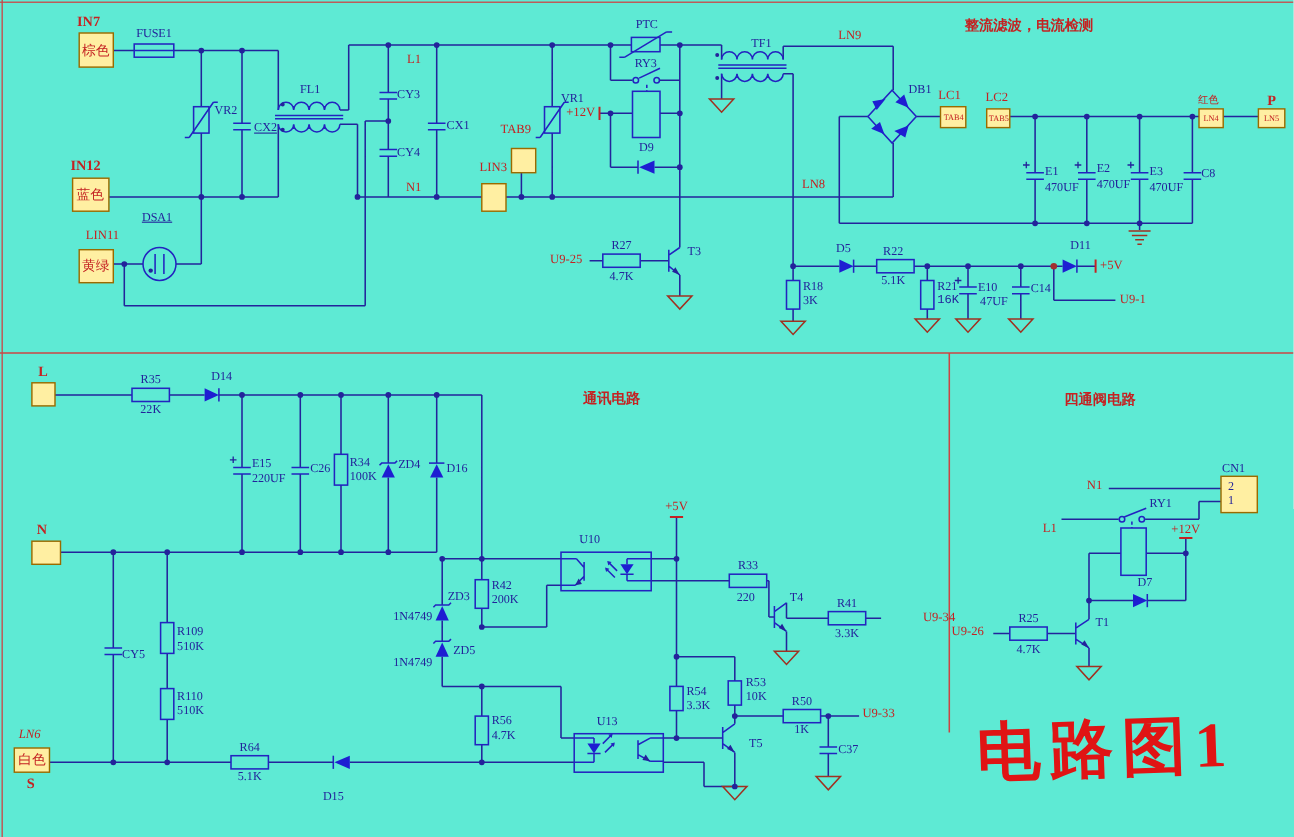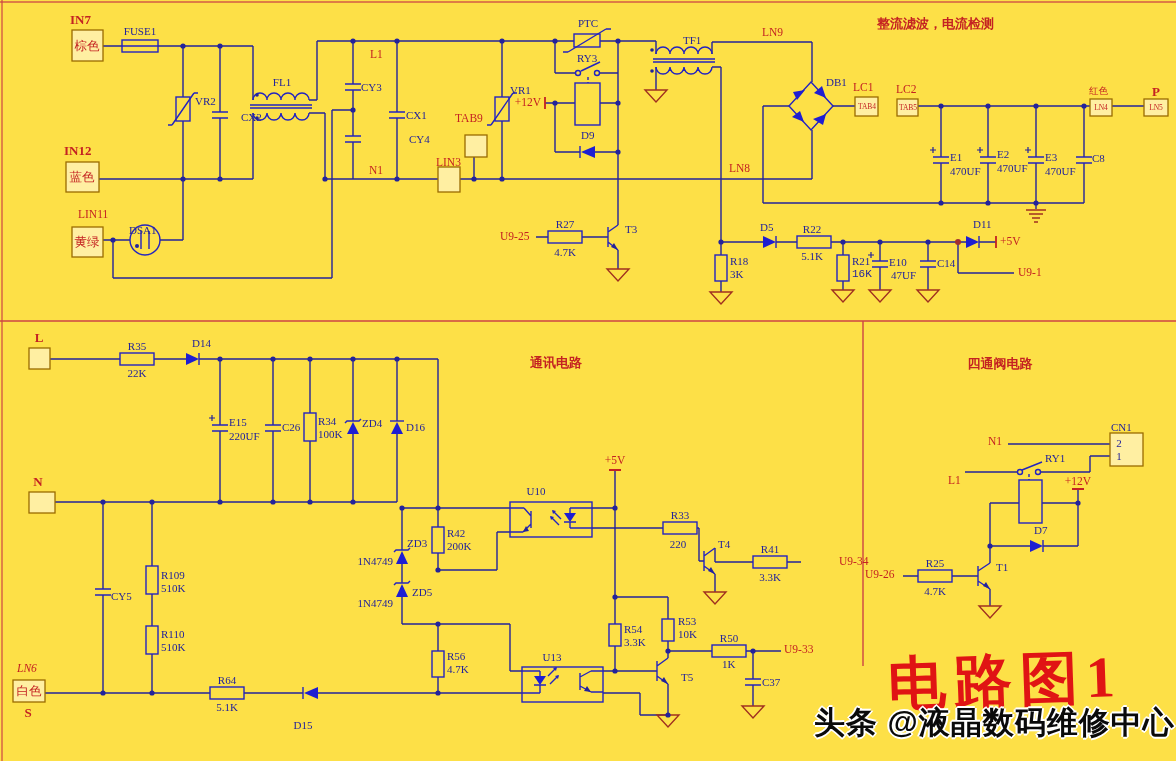--- a/index.html
+++ b/index.html
@@ -1,16 +1,16 @@
 <!DOCTYPE html>
 <html><head>
 <meta charset="utf-8">
 <style>
   html,body{margin:0;padding:0;background:#e8e8e8;}
-  #stage{position:relative;width:1176px;height:761px;background:#fde047;overflow:hidden;
+  #stage{position:relative;width:1176px;height:761px;background:#5eead4;overflow:hidden;
          font-family:"Liberation Serif","DejaVu Serif",serif;}
   #schemsvg{position:absolute;left:0;top:0;}
   .lb{position:absolute;font-size:11px;color:#23239b;white-space:nowrap;line-height:1;
       transform:translate(0,-50%);}
   .a-c{transform:translate(-50%,-50%);}
   .a-r{transform:translate(-100%,-50%);}
   .c-r{color:#c42222;font-size:11.5px;}
   .c-rb{color:#c42222;font-weight:bold;font-size:13px;}
   .c-rc{color:#c42222;font-size:12.5px;}
   .c-cap{color:#c42222;font-size:13px;font-weight:bold;}
@@ -370,29 +370,29 @@
         <circle cx="1078" cy="503" r="2.6" fill="#23239b"></circle>
         <circle cx="958" cy="242" r="3" fill="#a23030"></circle>
       </g>
 </svg>
 
 <div id="labels">
       <span class="lb c-rb" style="left: 70px; top: 19px;">IN7</span>
       <span class="lb c-rc a-c" style="left: 87px; top: 46px;">棕色</span>
       <span class="lb a-c" style="left: 140px; top: 31px;">FUSE1</span>
       <span class="lb" style="left: 195px; top: 101px;">VR2</span>
-      <span class="lb" style="left: 241px; top: 117px;">CX2</span>
+      <span class="lb" style="left: 231px; top: 117px; text-decoration: underline;">CX2</span>
       <span class="lb a-c" style="left: 282px; top: 82px;">FL1</span>
       <span class="lb c-r" style="left: 370px; top: 55px;">L1</span>
       <span class="lb" style="left: 361px; top: 87px;">CY3</span>
-      <span class="lb" style="left: 361px; top: 139px; margin-left: 48px;">CY4</span>
+      <span class="lb" style="left: 361px; top: 139px;">CY4</span>
       <span class="lb" style="left: 406px; top: 115px;">CX1</span>
       <span class="lb c-r" style="left: 369px; top: 171px;">N1</span>
       <span class="lb c-r" style="left: 455px; top: 119px;">TAB9</span>
-      <span class="lb c-r" style="left: 436px; top: 163px; text-align: center;">LIN3</span>
+      <span class="lb c-r" style="left: 436px; top: 153px; text-align: center;">LIN3</span>
       <span class="lb" style="left: 510px; top: 90px;">VR1</span>
       <span class="lb a-c" style="left: 588px; top: 23px;">PTC</span>
       <span class="lb" style="left: 577px; top: 58px;">RY3</span>
       <span class="lb c-r a-r" style="left: 541px; top: 103px;">+12V</span>
       <span class="lb" style="left: 581px; top: 135px;">D9</span>
       <span class="lb c-r" style="left: 500px; top: 237px;">U9-25</span>
       <span class="lb a-c" style="left: 565px; top: 224px;">R27</span>
       <span class="lb a-c" style="left: 565px; top: 252px;">4.7K</span>
       <span class="lb" style="left: 625px; top: 229px;">T3</span>
       <span class="lb" style="left: 683px; top: 40px;">TF1</span>
@@ -425,21 +425,21 @@
       <span class="lb" style="left: 889px; top: 262px;">E10</span>
       <span class="lb" style="left: 891px; top: 275px;">47UF</span>
       <span class="lb" style="left: 937px; top: 263px;">C14</span>
       <span class="lb" style="left: 973px; top: 224px;">D11</span>
       <span class="lb c-r" style="left: 1000px; top: 242px;">+5V</span>
       <span class="lb c-r" style="left: 1018px; top: 273px;">U9-1</span>
       <span class="lb c-rb" style="left: 64px; top: 150px;">IN12</span>
       <span class="lb c-rc a-c" style="left: 82px; top: 177px;">蓝色</span>
       <span class="lb c-r" style="left: 78px; top: 215px;">LIN11</span>
       <span class="lb c-rc a-c" style="left: 87px; top: 242px;">黄绿</span>
-      <span class="lb" style="left: 129px; top: 230px;">DSA1</span>
+      <span class="lb" style="left: 129px; top: 198px; text-decoration: underline;">DSA1</span>
       <span class="lb c-rb a-c" style="left: 39px; top: 337px;">L</span>
       <span class="lb a-c" style="left: 137px; top: 346px;">R35</span>
       <span class="lb a-c" style="left: 137px; top: 373px;">22K</span>
       <span class="lb" style="left: 192px; top: 343px;">D14</span>
       <span class="lb" style="left: 229px; top: 422px;">E15</span>
       <span class="lb" style="left: 229px; top: 436px;">220UF</span>
       <span class="lb" style="left: 282px; top: 427px;">C26</span>
       <span class="lb" style="left: 318px; top: 421px;">R34</span>
       <span class="lb" style="left: 318px; top: 434px;">100K</span>
       <span class="lb" style="left: 362px; top: 423px;">ZD4</span>
@@ -492,15 +492,14 @@
       <span class="lb c-r" style="left: 948px; top: 481px;">L1</span>
       <span class="lb c-r a-c" style="left: 1078px; top: 482px;">+12V</span>
       <span class="lb" style="left: 1034px; top: 530px;">D7</span>
       <span class="lb c-r" style="left: 865px; top: 575px;">U9-26</span>
       <span class="lb a-c" style="left: 935px; top: 563px;">R25</span>
       <span class="lb a-c" style="left: 935px; top: 591px;">4.7K</span>
       <span class="lb" style="left: 996px; top: 567px;">T1</span>
     </div>
 
 <div id="stamp">电路图1</div>
-<div id="byline">头条 @液晶数码维修中心</div>
 
 </div>
 
 </body></html>

